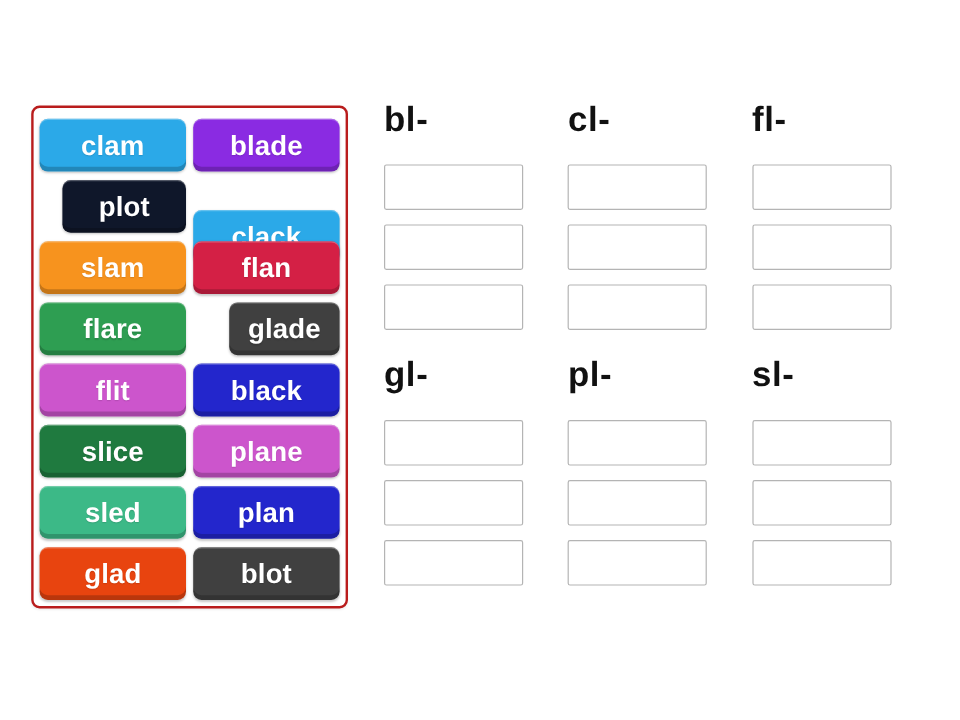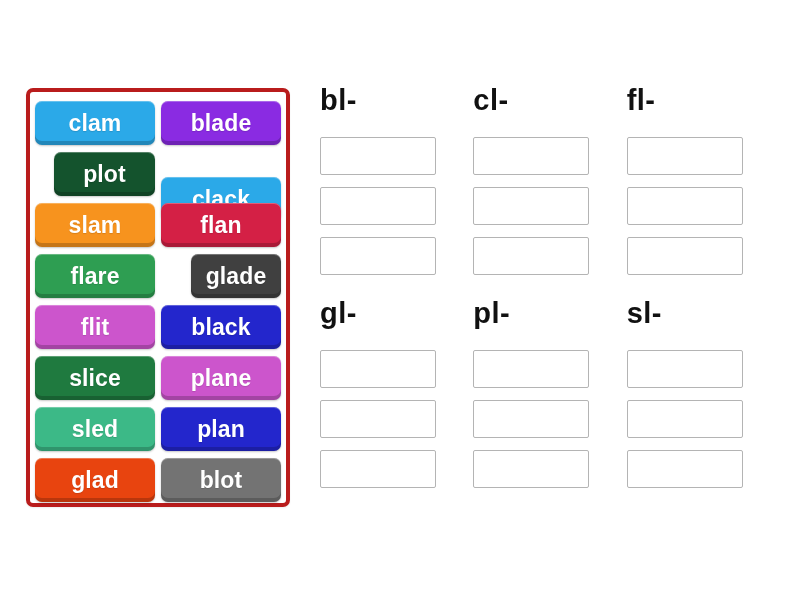--- a/index.html
+++ b/index.html
@@ -19,21 +19,21 @@
 
   
   #tile-tray {
     position: absolute;
     left: 26px;
     top: 88px;
     width: 264px;
     height: 419px;
     box-sizing: border-box;
     background: #ffffff;
-    border: 4px solid #b91c1c;
+    border: 2px solid #b91c1c;
     border-radius: 7px;
     box-shadow: 0 1px 2px rgba(0,0,0,0.07);
     padding: 6px 5px;
     text-align: right;
   }
   #tile-grid {
     display: grid;
     grid-template-columns: 1fr 1fr;
     grid-auto-rows: 50px;
     column-gap: 6px;
@@ -102,21 +102,21 @@
 <body>
 
 <div id="tile-tray">
   <div id="tile-grid">
       <div class="word-tile" style="background: rgb(43, 169, 232);">
         <span class="tile-label">clam</span>
       </div>
       <div class="word-tile" style="background: rgb(138, 43, 226);">
         <span class="tile-label">blade</span>
       </div>
-      <div class="word-tile" style="background: #14532d; margin-left: 19px;">
+      <div class="word-tile" style="background: #0f172a; margin-left: 19px;">
         <span class="tile-label">plot</span>
       </div>
       <div class="word-tile" style="background: rgb(43, 169, 232); margin-top: 28px;">
         <span class="tile-label">clack</span>
       </div>
       <div class="word-tile" style="background: rgb(247, 147, 30);">
         <span class="tile-label">slam</span>
       </div>
       <div class="word-tile" style="background: rgb(212, 32, 69);">
         <span class="tile-label">flan</span>
@@ -141,21 +141,21 @@
       </div>
       <div class="word-tile" style="background: rgb(60, 185, 135);">
         <span class="tile-label">sled</span>
       </div>
       <div class="word-tile" style="background: rgb(35, 38, 204);">
         <span class="tile-label">plan</span>
       </div>
       <div class="word-tile" style="background: rgb(232, 68, 15);">
         <span class="tile-label">glad</span>
       </div>
-      <div class="word-tile" style="background: #737373;">
+      <div class="word-tile" style="background: #404040;">
         <span class="tile-label">blot</span>
       </div>
     </div>
 </div>
 
 <div id="category-panel">
     <div class="category-column">
       <div class="category-title">bl-</div>
       <div class="drop-slot"></div>
       <div class="drop-slot"></div>

